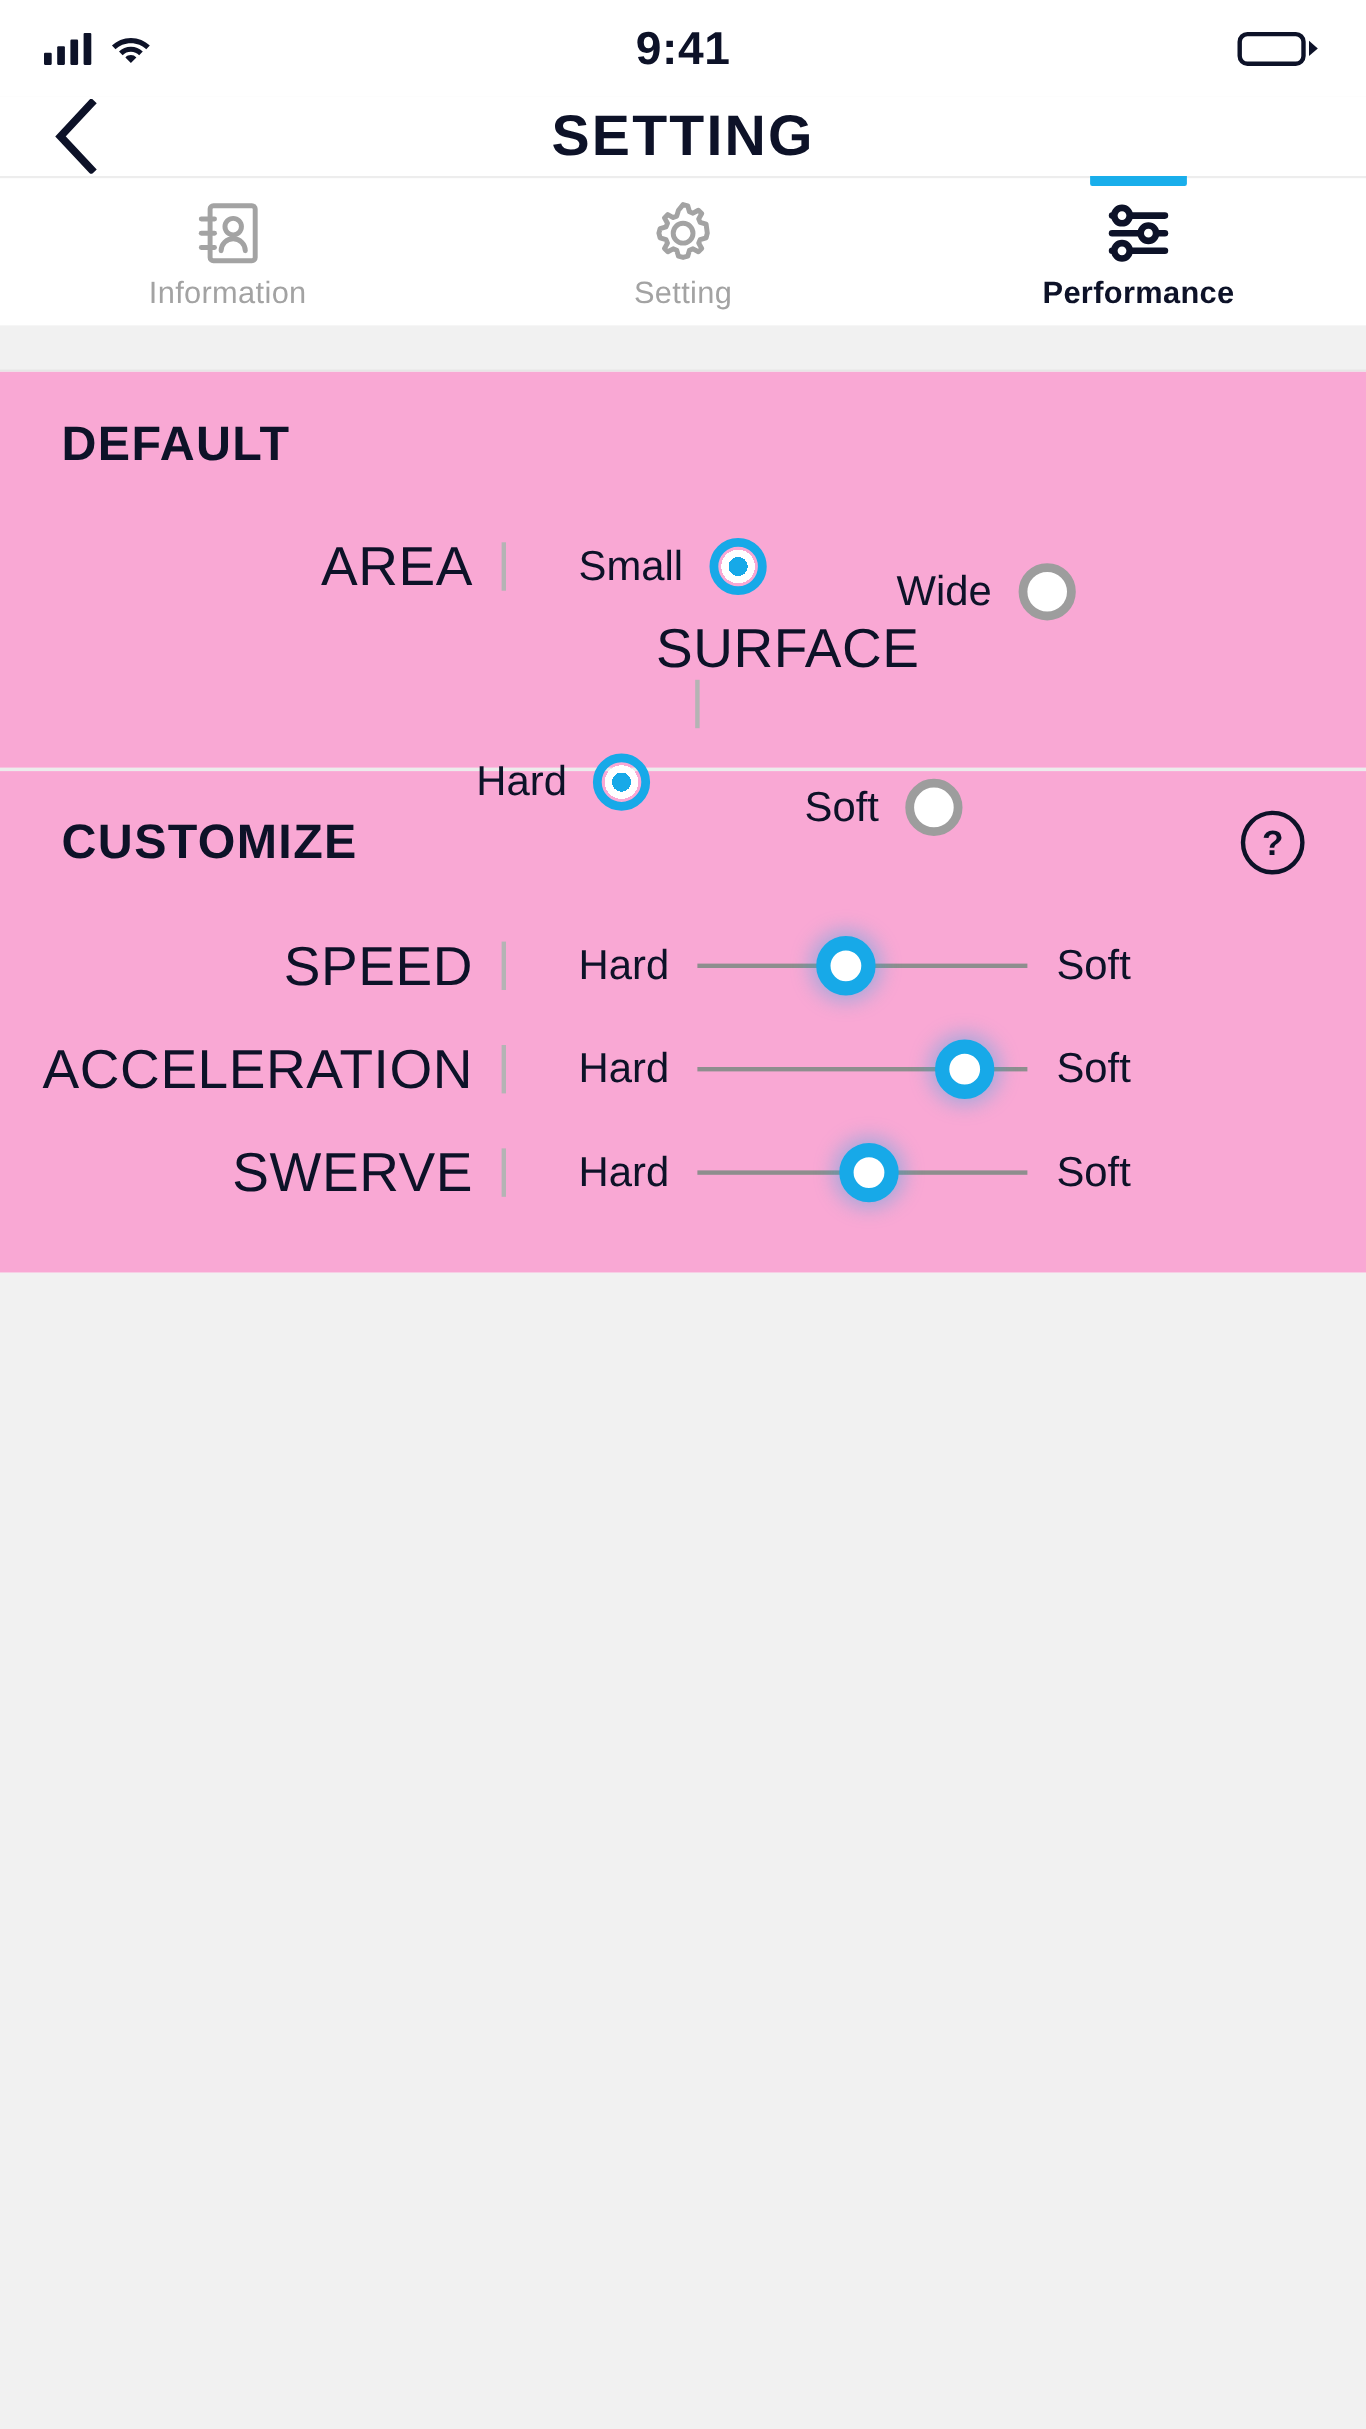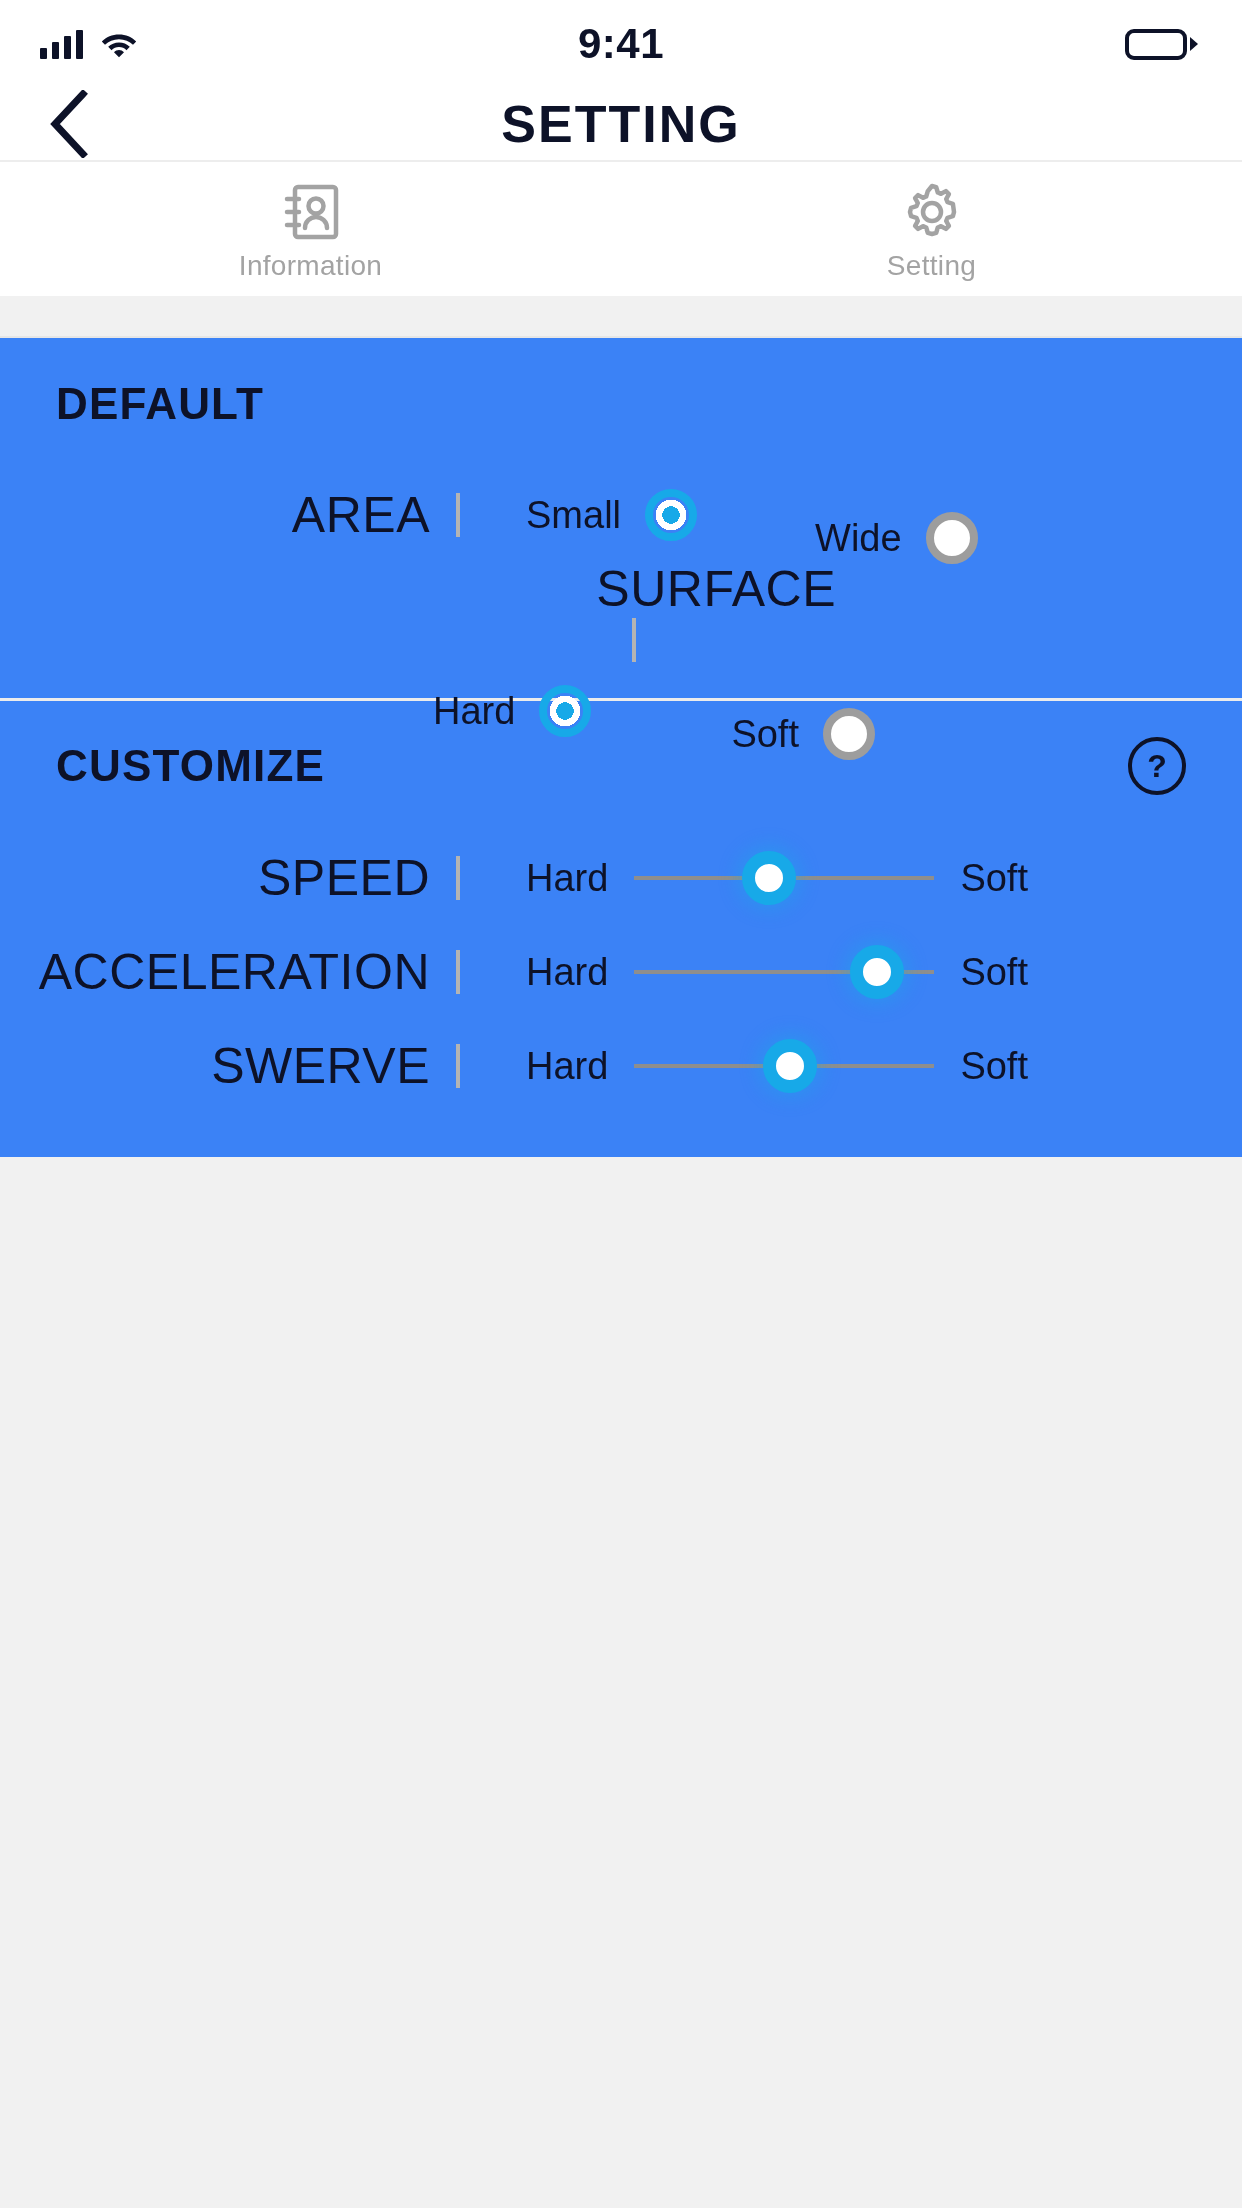--- a/index.html
+++ b/index.html
@@ -77,21 +77,21 @@
   .tab .tlabel {
     font-size: 28px; color: #a3a3a3; margin-top: 6px; letter-spacing: 0.3px;
   }
   .tab.active .tlabel { color: #0d1228; font-weight: 700; }
 
   
   .spacer { height: 42px; background: #f1f1f1; border-bottom: 2px solid #e6e6e6; }
 
   
   .content { background: #ffffff; }
-  .section { background: #3b82f6; }
+  .section { background: #f9a8d4; }
   .section-head {
     display: flex; align-items: center; justify-content: space-between;
     padding: 0 56px;
   }
   .section-title {
     font-size: 44px; font-weight: 700; letter-spacing: 1.2px; color: #0d1228;
   }
   .help-icon {
     width: 58px; height: 58px; border: 4px solid #0d1228; border-radius: 50%;
     display: flex; align-items: center; justify-content: center;
@@ -200,20 +200,34 @@
 
       <span class="ticon">
         <svg width="64" height="64" viewBox="0 0 64 64">
           <path d="M32 6l4.2 1.1 1.6 5.4 3.2 1.3 4.9-2.7 3 3-2.7 4.9 1.3 3.2 5.4 1.6L54 32l-1.1 4.2-5.4 1.6-1.3 3.2 2.7 4.9-3 3-4.9-2.7-3.2 1.3-1.6 5.4L32 54l-4.2-1.1-1.6-5.4-3.2-1.3-4.9 2.7-3-3 2.7-4.9-1.3-3.2-5.4-1.6L10 32l1.1-4.2 5.4-1.6 1.3-3.2-2.7-4.9 3-3 4.9 2.7 3.2-1.3 1.6-5.4z" fill="none" stroke="#a3a3a3" stroke-width="4.5" stroke-linejoin="round"></path>
           <circle cx="32" cy="32" r="9" fill="none" stroke="#a3a3a3" stroke-width="4.5"></circle>
         </svg>
       </span>
       <span class="tlabel">Setting</span>
     </div>
 
+    <div class="tab active">
+      <span class="indicator"></span>
+      <span class="ticon">
+        <svg width="64" height="64" viewBox="0 0 64 64">
+          <line x1="8" y1="16" x2="56" y2="16" stroke="#0d1228" stroke-width="6" stroke-linecap="round"></line>
+          <line x1="8" y1="32" x2="56" y2="32" stroke="#0d1228" stroke-width="6" stroke-linecap="round"></line>
+          <line x1="8" y1="48" x2="56" y2="48" stroke="#0d1228" stroke-width="6" stroke-linecap="round"></line>
+          <circle cx="17" cy="16" r="7" fill="#ffffff" stroke="#0d1228" stroke-width="6"></circle>
+          <circle cx="41" cy="32" r="7" fill="#ffffff" stroke="#0d1228" stroke-width="6"></circle>
+          <circle cx="17" cy="48" r="7" fill="#ffffff" stroke="#0d1228" stroke-width="6"></circle>
+        </svg>
+      </span>
+      <span class="tlabel">Performance</span>
+    </div>
 
 
   </div>
 
   <div class="spacer"></div>
 
   <div class="content">
 
     <div class="section">
       <div class="section-head" style="height:132px;">

